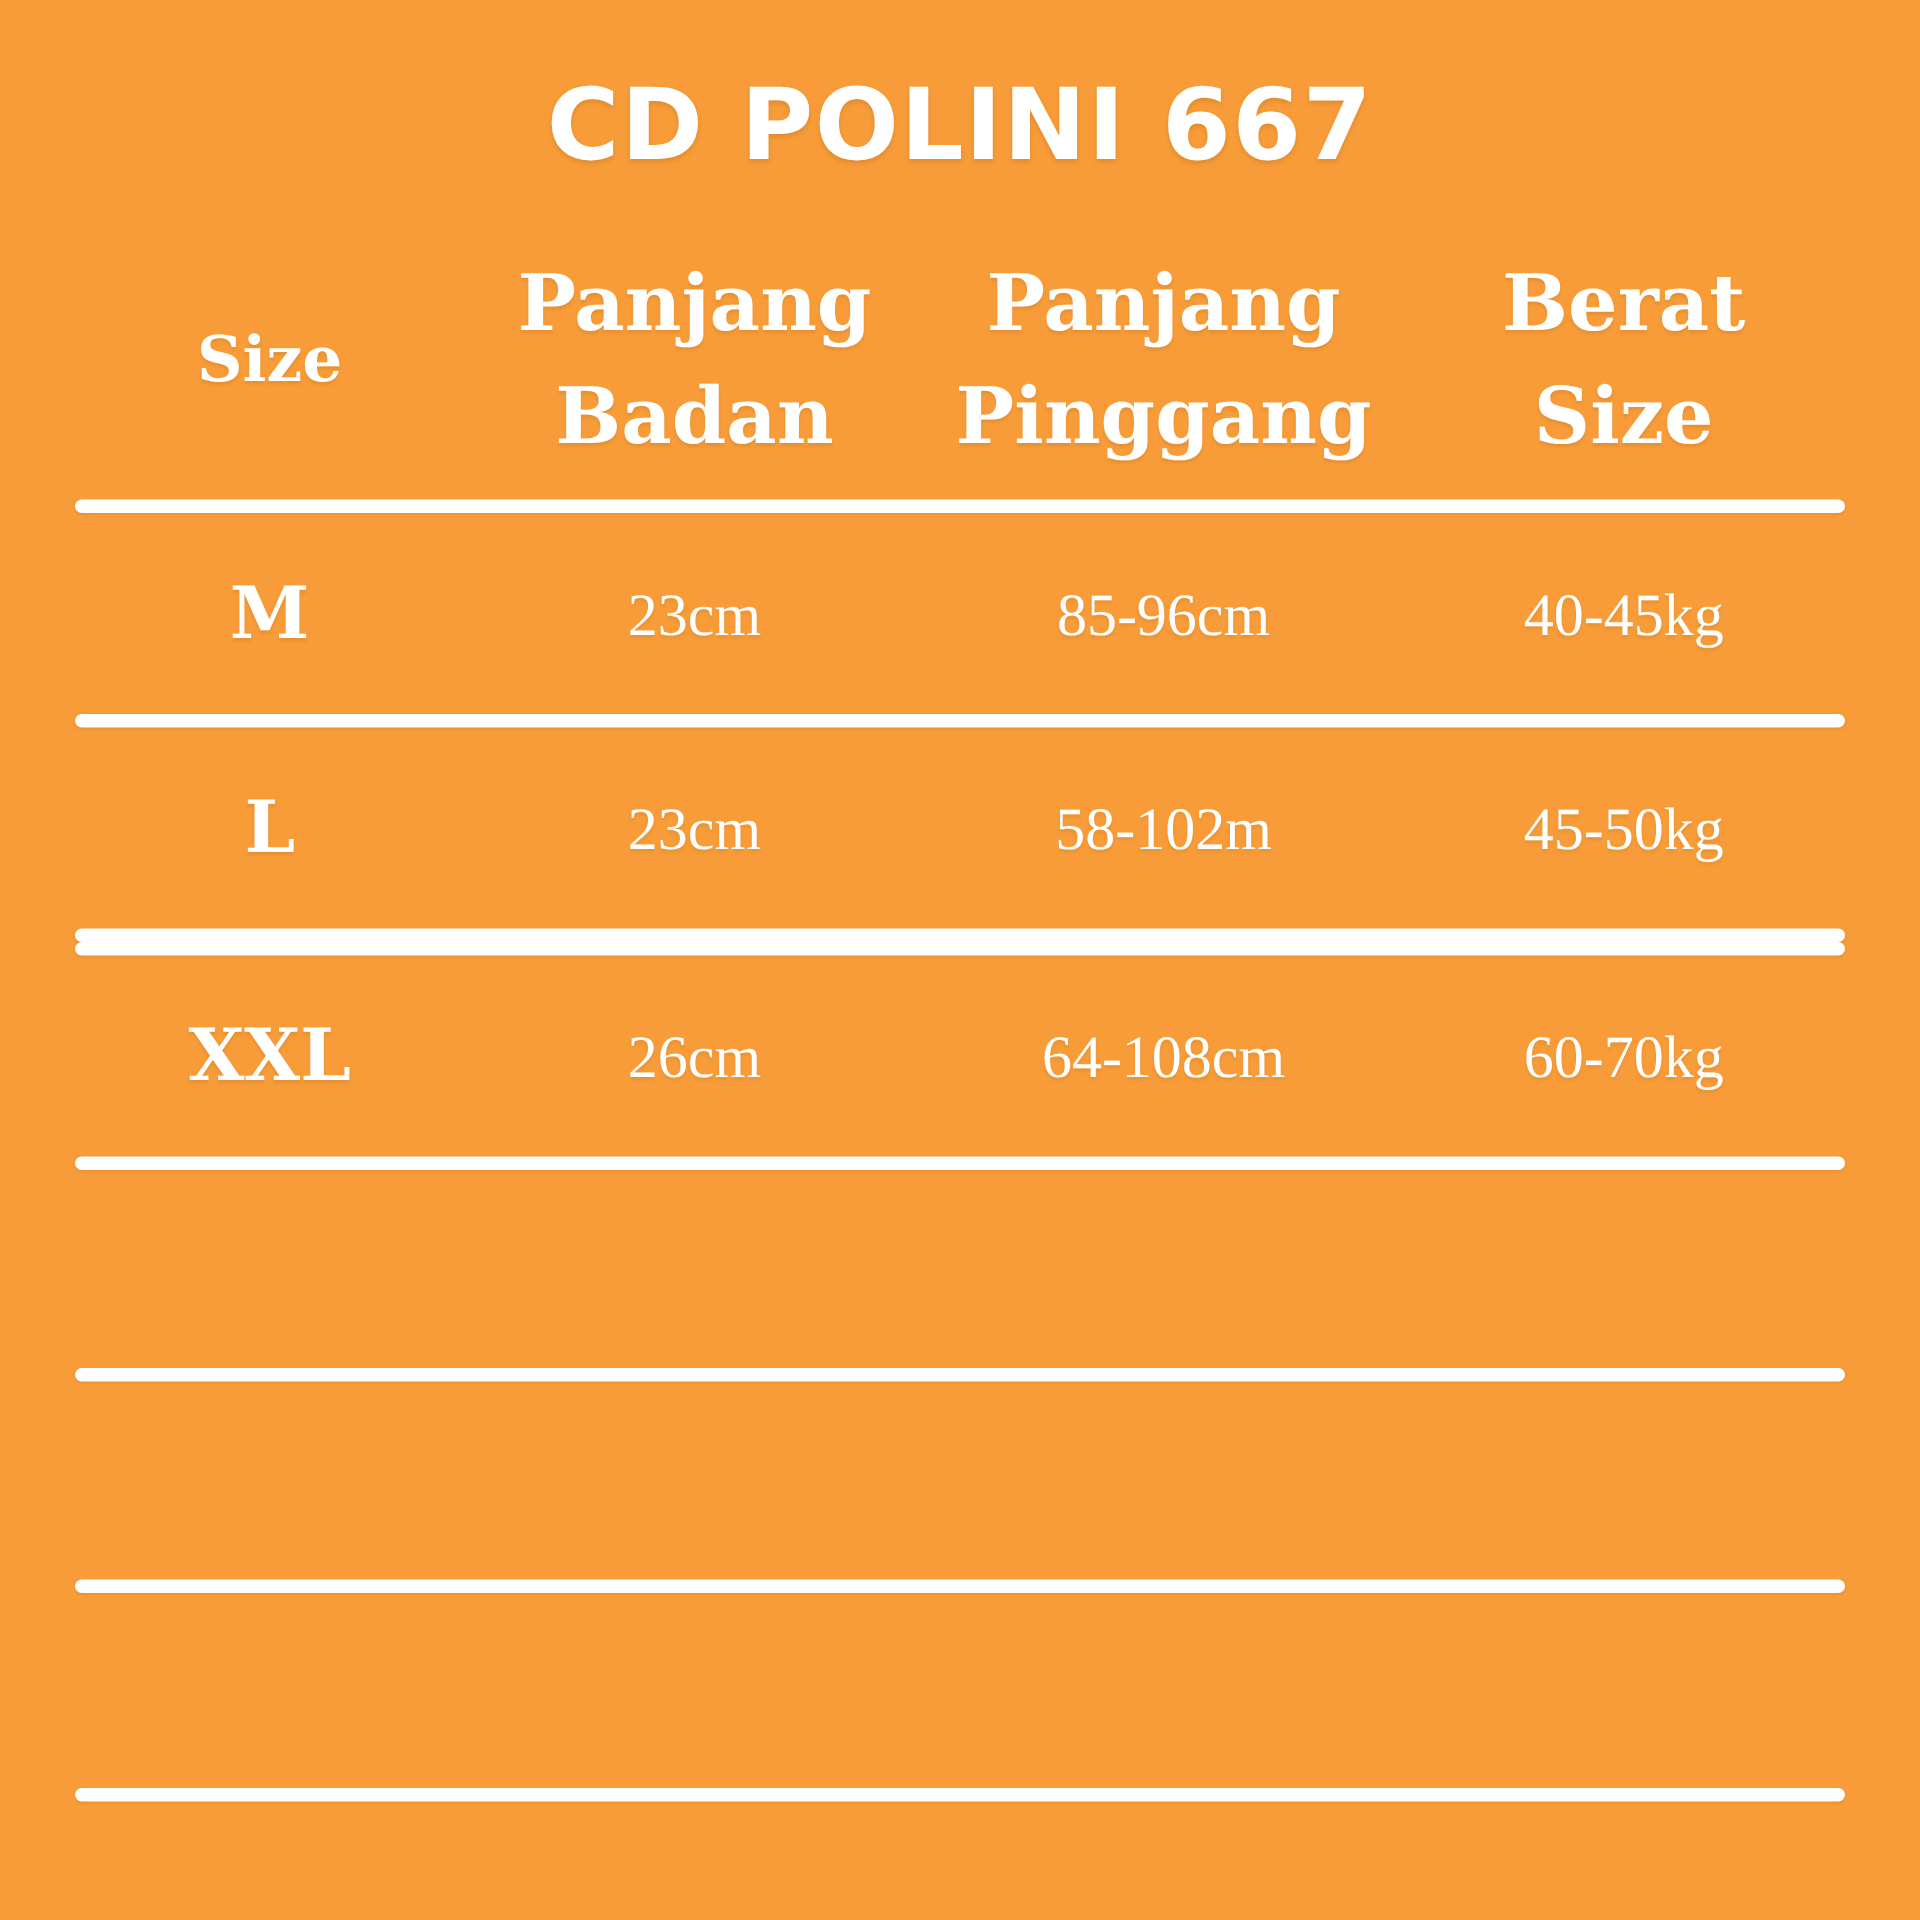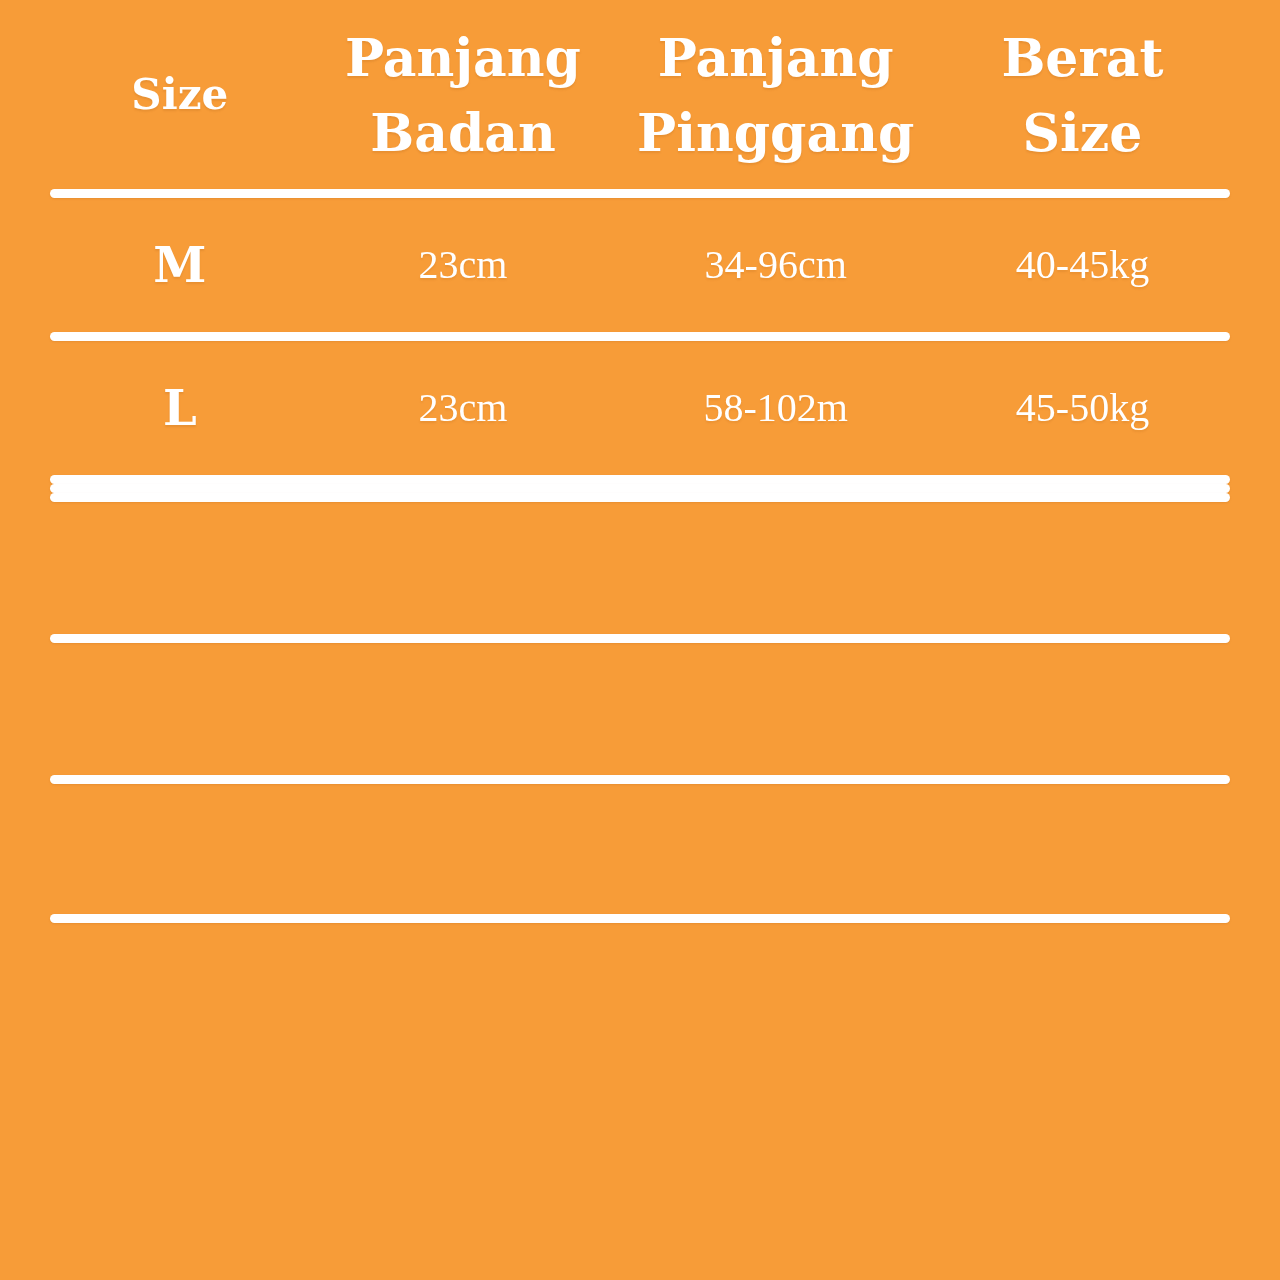--- a/index.html
+++ b/index.html
@@ -25,21 +25,21 @@
     font-family: "DejaVu Sans", sans-serif;
     font-weight: bold;
     font-size: 66px;
     letter-spacing: 1px;
     padding-top: 48px;
     line-height: 1.1;
     text-shadow: 0 2px 3px rgba(160,90,20,0.25);
   }
   table.size-table {
     width: 1180px;
-    margin: 20px auto 0 auto;
+    margin: 44px auto 0 auto;
     border-collapse: collapse;
     table-layout: fixed;
   }
   table.size-table col.c1 { width: 22%; }
   table.size-table col.c2 { width: 26%; }
   table.size-table col.c3 { width: 27%; }
   table.size-table col.c4 { width: 25%; }
 
   th, td {
     color: #FFFFFF;
@@ -89,20 +89,21 @@
   }
   .spacer-2 { height: 132px; }
   .spacer-3 { height: 132px; }
   .spacer-4 { height: 130px; }
 </style>
 </head>
 <body>
 
 <div class="page">
 
+  <div class="title">CD POLINI 667</div>
 
   <table class="size-table">
     <colgroup>
       <col class="c1">
         <col class="c2">
         <col class="c3">
         <col class="c4">
     </colgroup>
     <thead>
       <tr>
@@ -133,21 +134,21 @@
     <colgroup>
         <col class="c1">
         <col class="c2">
         <col class="c3">
         <col class="c4">
       </colgroup>
     <tbody>
       <tr>
         <td class="row-label">M</td>
         <td class="cell-val">23cm</td>
-        <td class="cell-val">34-96cm</td>
+        <td class="cell-val">85-96cm</td>
         <td class="cell-val">40-45kg</td>
       </tr>
     </tbody>
   </table>
 
   <div class="rule-wrap">
       <div class="rule"></div>
     </div>
 
   <table class="size-table" style="margin-top:0">
@@ -169,20 +170,36 @@
 
   <div class="rule-wrap">
       <div class="rule"></div>
     </div>
 
 
   <div class="rule-wrap">
       <div class="rule"></div>
     </div>
 
+  <table class="size-table" style="margin-top:0">
+    <colgroup>
+        <col class="c1">
+        <col class="c2">
+        <col class="c3">
+        <col class="c4">
+      </colgroup>
+    <tbody>
+      <tr>
+        <td class="row-label">XXL</td>
+        <td class="cell-val">26cm</td>
+        <td class="cell-val">64-108cm</td>
+        <td class="cell-val">60-70kg</td>
+      </tr>
+    </tbody>
+  </table>
 
   <div class="rule-wrap">
       <div class="rule"></div>
     </div>
 
   <div class="extra-rules">
     <div class="spacer-2"></div>
     <div class="rule-wrap">
         <div class="rule"></div>
       </div>

